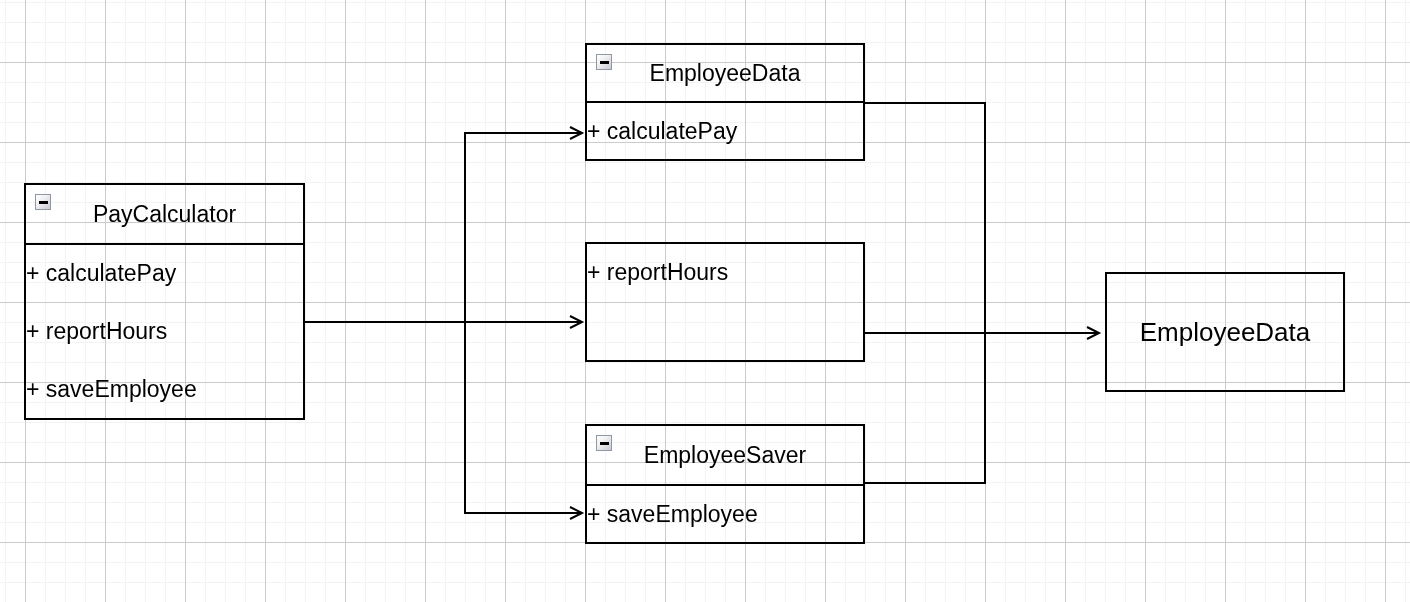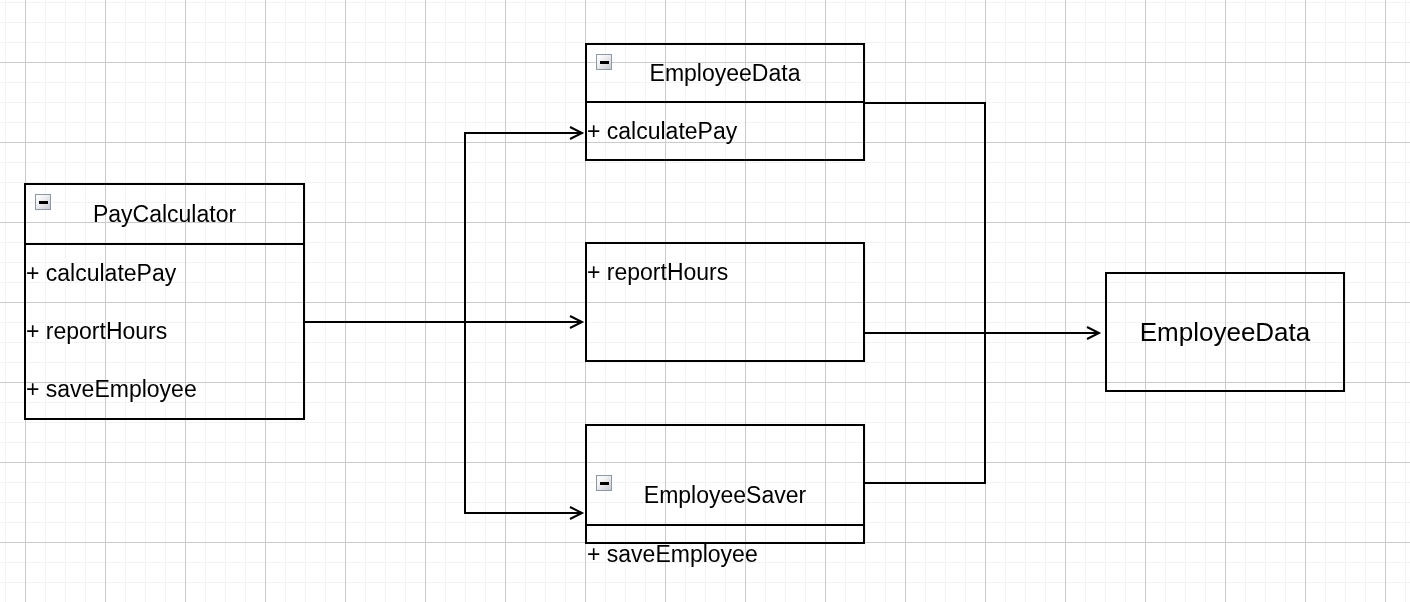--- a/index.html
+++ b/index.html
@@ -124,21 +124,21 @@
     </div>
   </div>
 
   <div class="class-box" style="left:585px; top:242px; width:280px; height:120px;">
     <div class="class-body" style="height:56px;">
       <div class="class-member">+ reportHours</div>
     </div>
   </div>
 
   <div class="class-box" style="left:585px; top:424px; width:280px; height:120px;">
-    <div class="class-header" style="height:58px;margin-top:40px;">
+    <div class="class-header" style="height:58px;">
       <span class="collapse-btn">
           <span class="minus-bar"></span>
         </span>
       <span class="class-title">EmployeeSaver</span>
     </div>
     <div class="class-body" style="height:56px;">
       <div class="class-member">+ saveEmployee</div>
     </div>
   </div>
 

